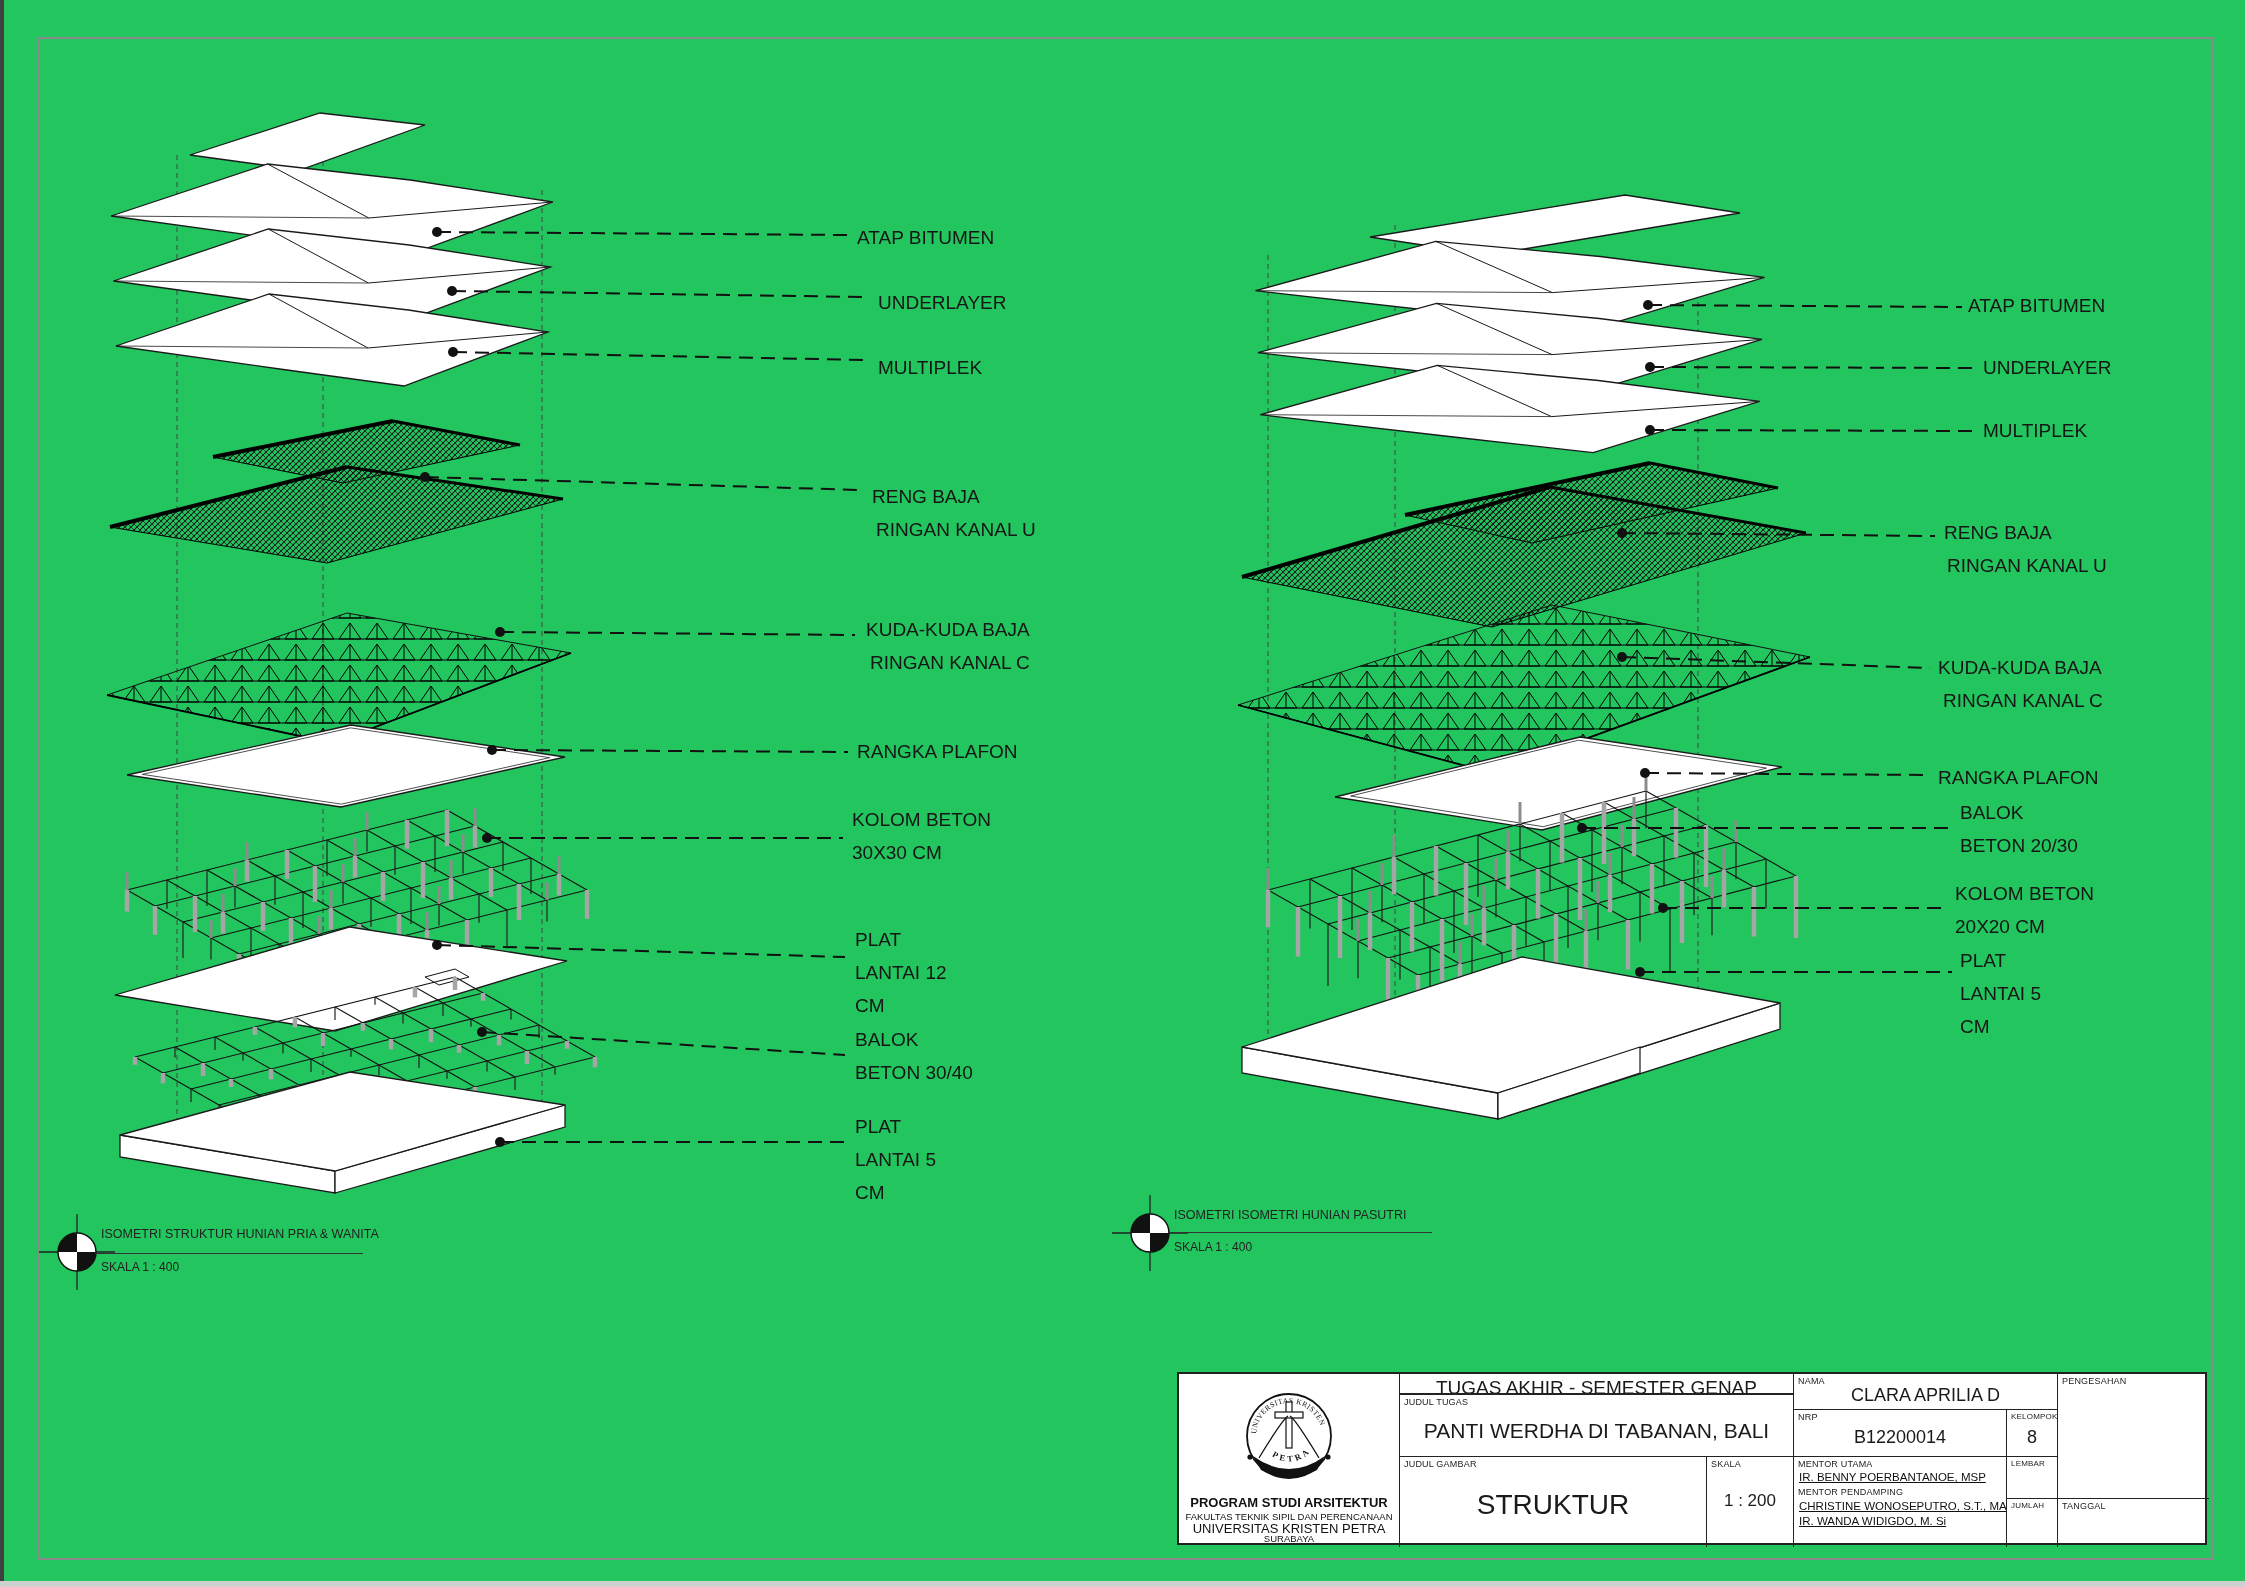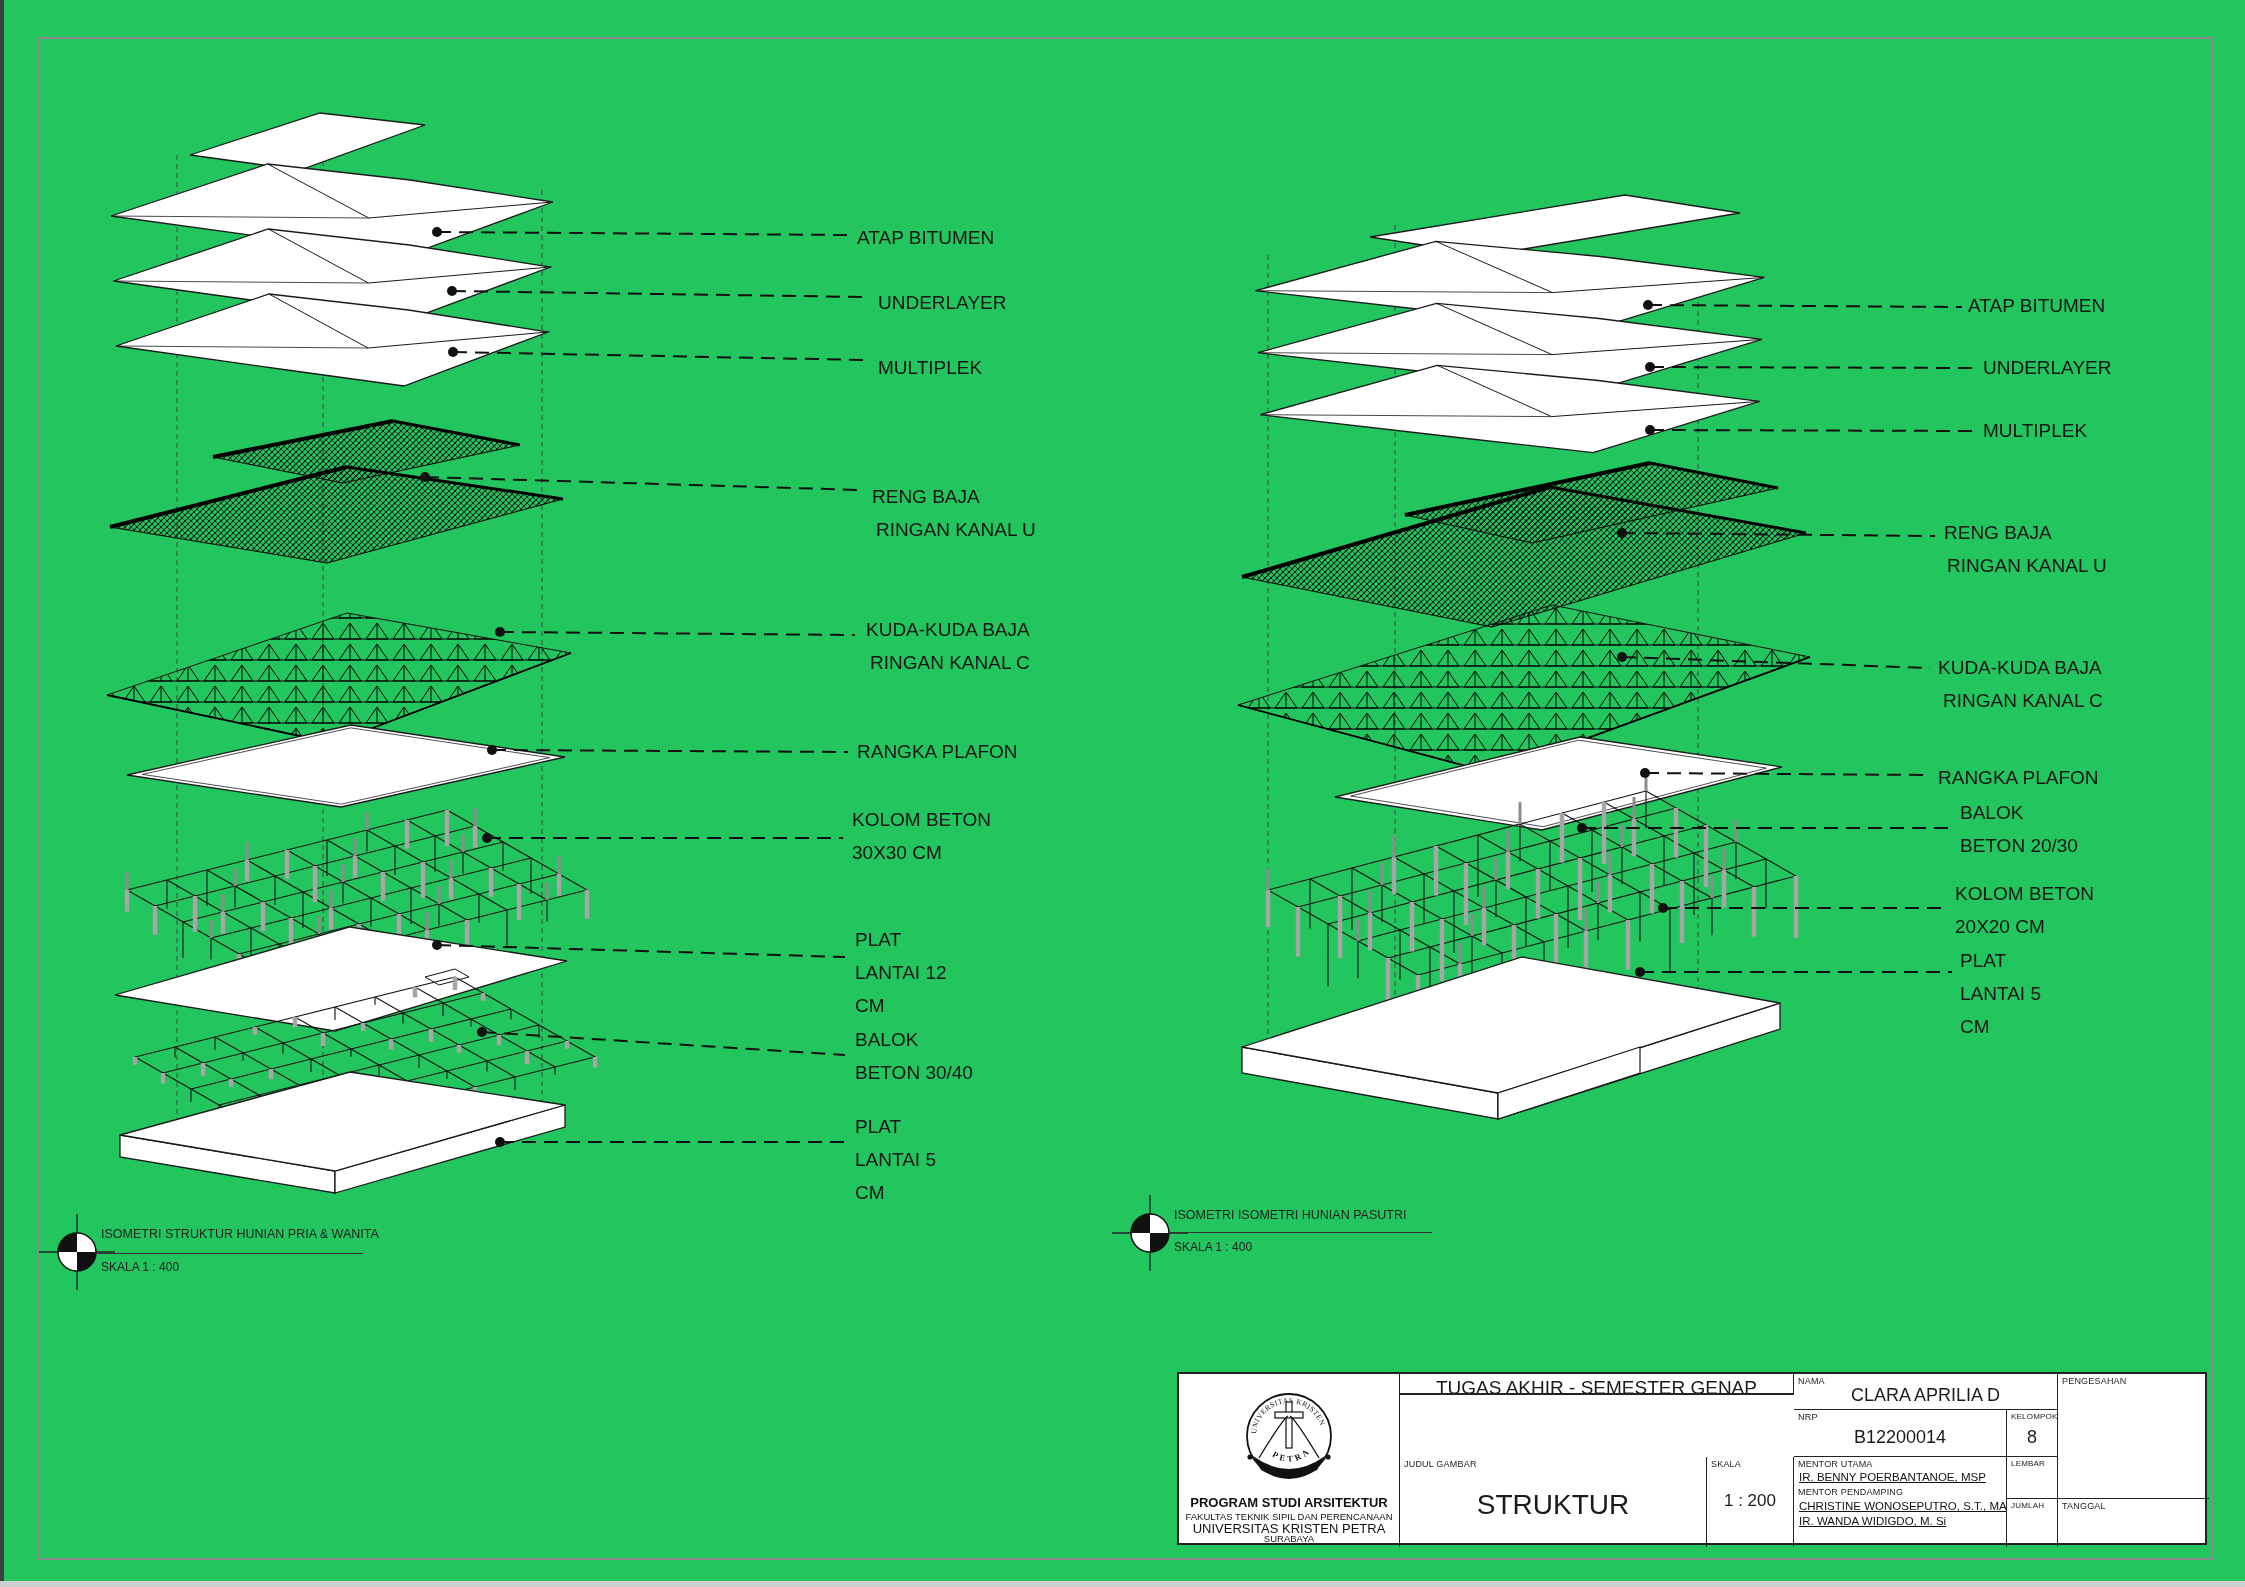--- a/index.html
+++ b/index.html
@@ -487,20 +487,24 @@
       <div class="inst" style="top:121px;font-size:13px;font-weight:bold">PROGRAM STUDI ARSITEKTUR</div>
       <div class="inst" style="top:137px;font-size:9.5px">FAKULTAS TEKNIK SIPIL DAN PERENCANAAN</div>
       <div class="inst" style="top:147px;font-size:13px">UNIVERSITAS KRISTEN PETRA</div>
       <div class="inst" style="top:159px;font-size:9.5px">SURABAYA</div>
     </div>
 
     <div class="cell" style="left:221px;top:0;width:394px;height:21px;border-bottom:2.5px solid #222">
       <div class="big-center" style="top:3px;font-size:19px;font-weight:normal">TUGAS AKHIR - SEMESTER GENAP 2023/2024</div>
     </div>
 
+    <div class="cell" style="left:221px;top:21px;width:394px;height:62px">
+      <div class="tiny">JUDUL TUGAS</div>
+      <div class="big-center" style="top:24px;font-size:21px">PANTI WERDHA DI TABANAN, BALI</div>
+    </div>
 
     <div class="cell" style="left:221px;top:83px;width:307px;height:90px;border-bottom:none">
       <div class="tiny">JUDUL GAMBAR</div>
       <div class="big-center" style="top:32px;font-size:28px">STRUKTUR</div>
     </div>
 
     <div class="cell" style="left:528px;top:83px;width:87px;height:90px;border-bottom:none">
       <div class="tiny">SKALA</div>
       <div class="big-center" style="top:34px;font-size:17px">1 : 200</div>
     </div>

